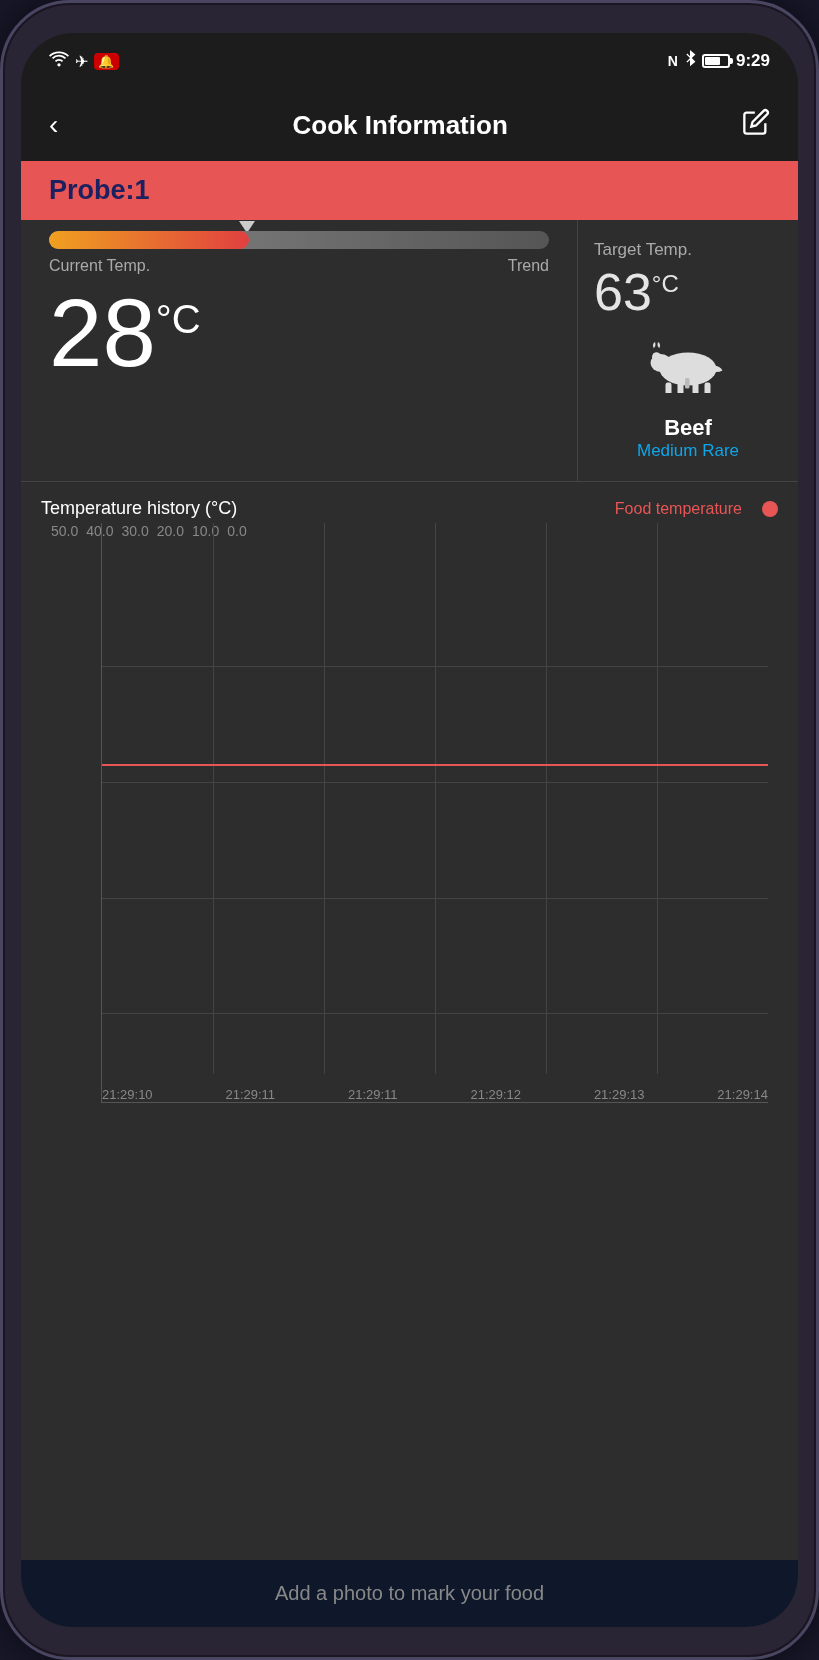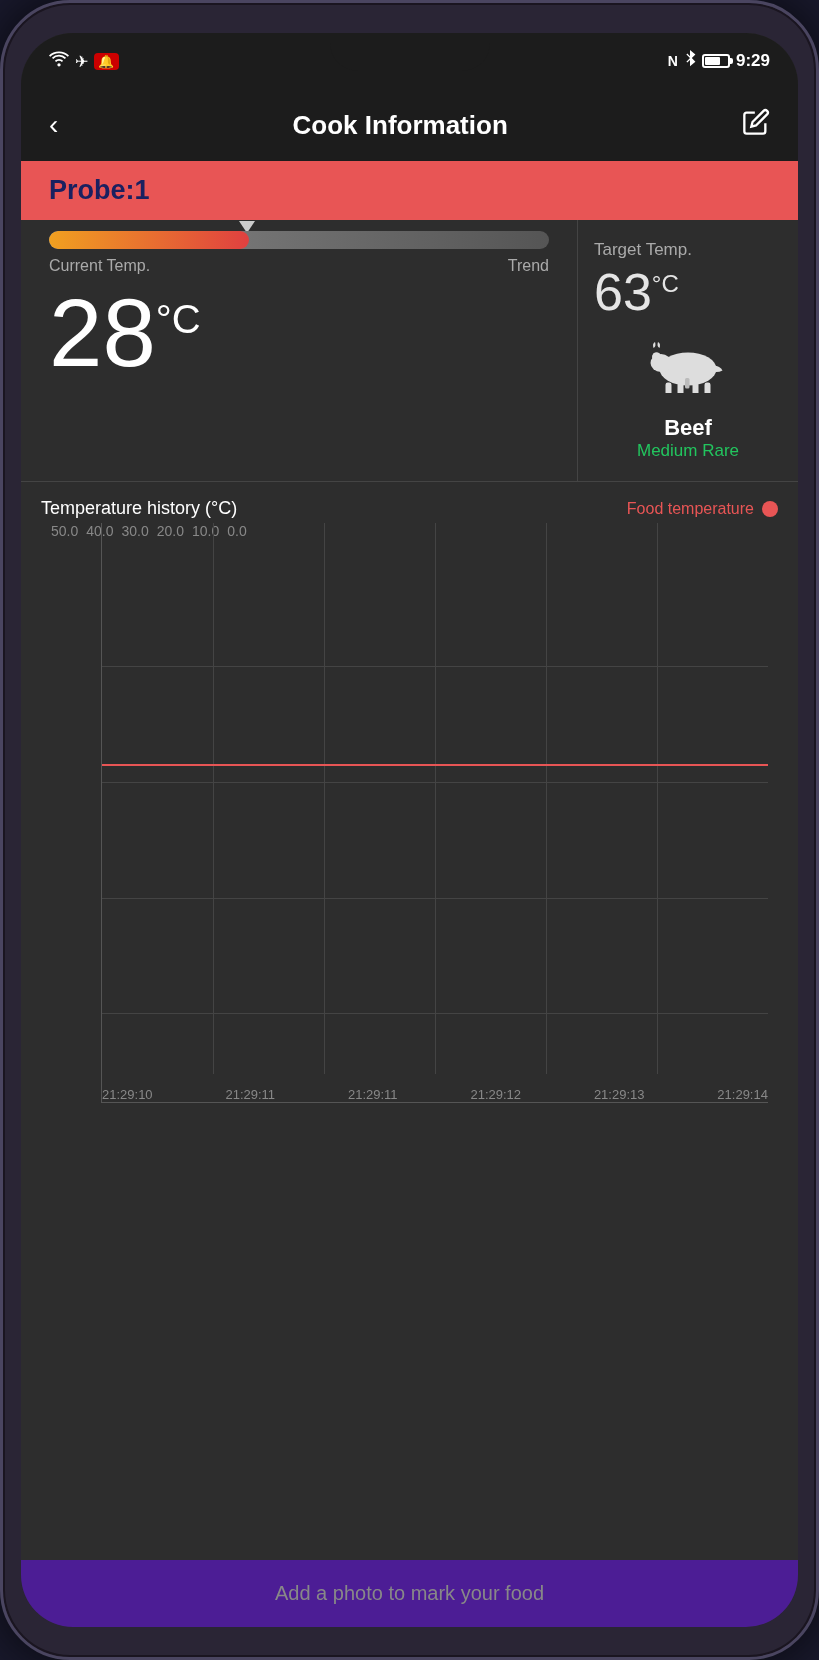--- a/index.html
+++ b/index.html
@@ -228,41 +228,41 @@
       margin: 12px 0 8px;
       font-size: 60px;
       color: #ddd;
     }
     .food-type {
       color: white;
       font-size: 22px;
       font-weight: 700;
     }
     .food-doneness {
-      color: #22c55e;
+      color: #0ea5e9;
       font-size: 17px;
     }
     
     .history-section {
       padding: 16px 20px 10px;
     }
     .history-header {
       display: flex;
       justify-content: space-between;
       align-items: center;
       margin-bottom: 4px;
     }
     .history-title {
       color: white;
       font-size: 18px;
     }
     .history-legend {
       display: flex;
       align-items: center;
-      gap: 8px;
+      gap: 20px;
       color: #e85555;
       font-size: 16px;
     }
     .legend-dot {
       width: 16px;
       height: 16px;
       border-radius: 50%;
       background: #e85555;
     }
     
@@ -316,21 +316,21 @@
       display: flex;
       justify-content: space-between;
       padding: 4px 0 0;
     }
     .x-label {
       color: #888;
       font-size: 13px;
     }
     
     .bottom-button {
-      background: #4c1d95;
+      background: #0f172a;
       padding: 22px 28px;
       text-align: center;
       flex-shrink: 0;
     }
     .bottom-button-text {
       color: #888;
       font-size: 20px;
     }
     
     .main-content::-webkit-scrollbar { display: none; }

